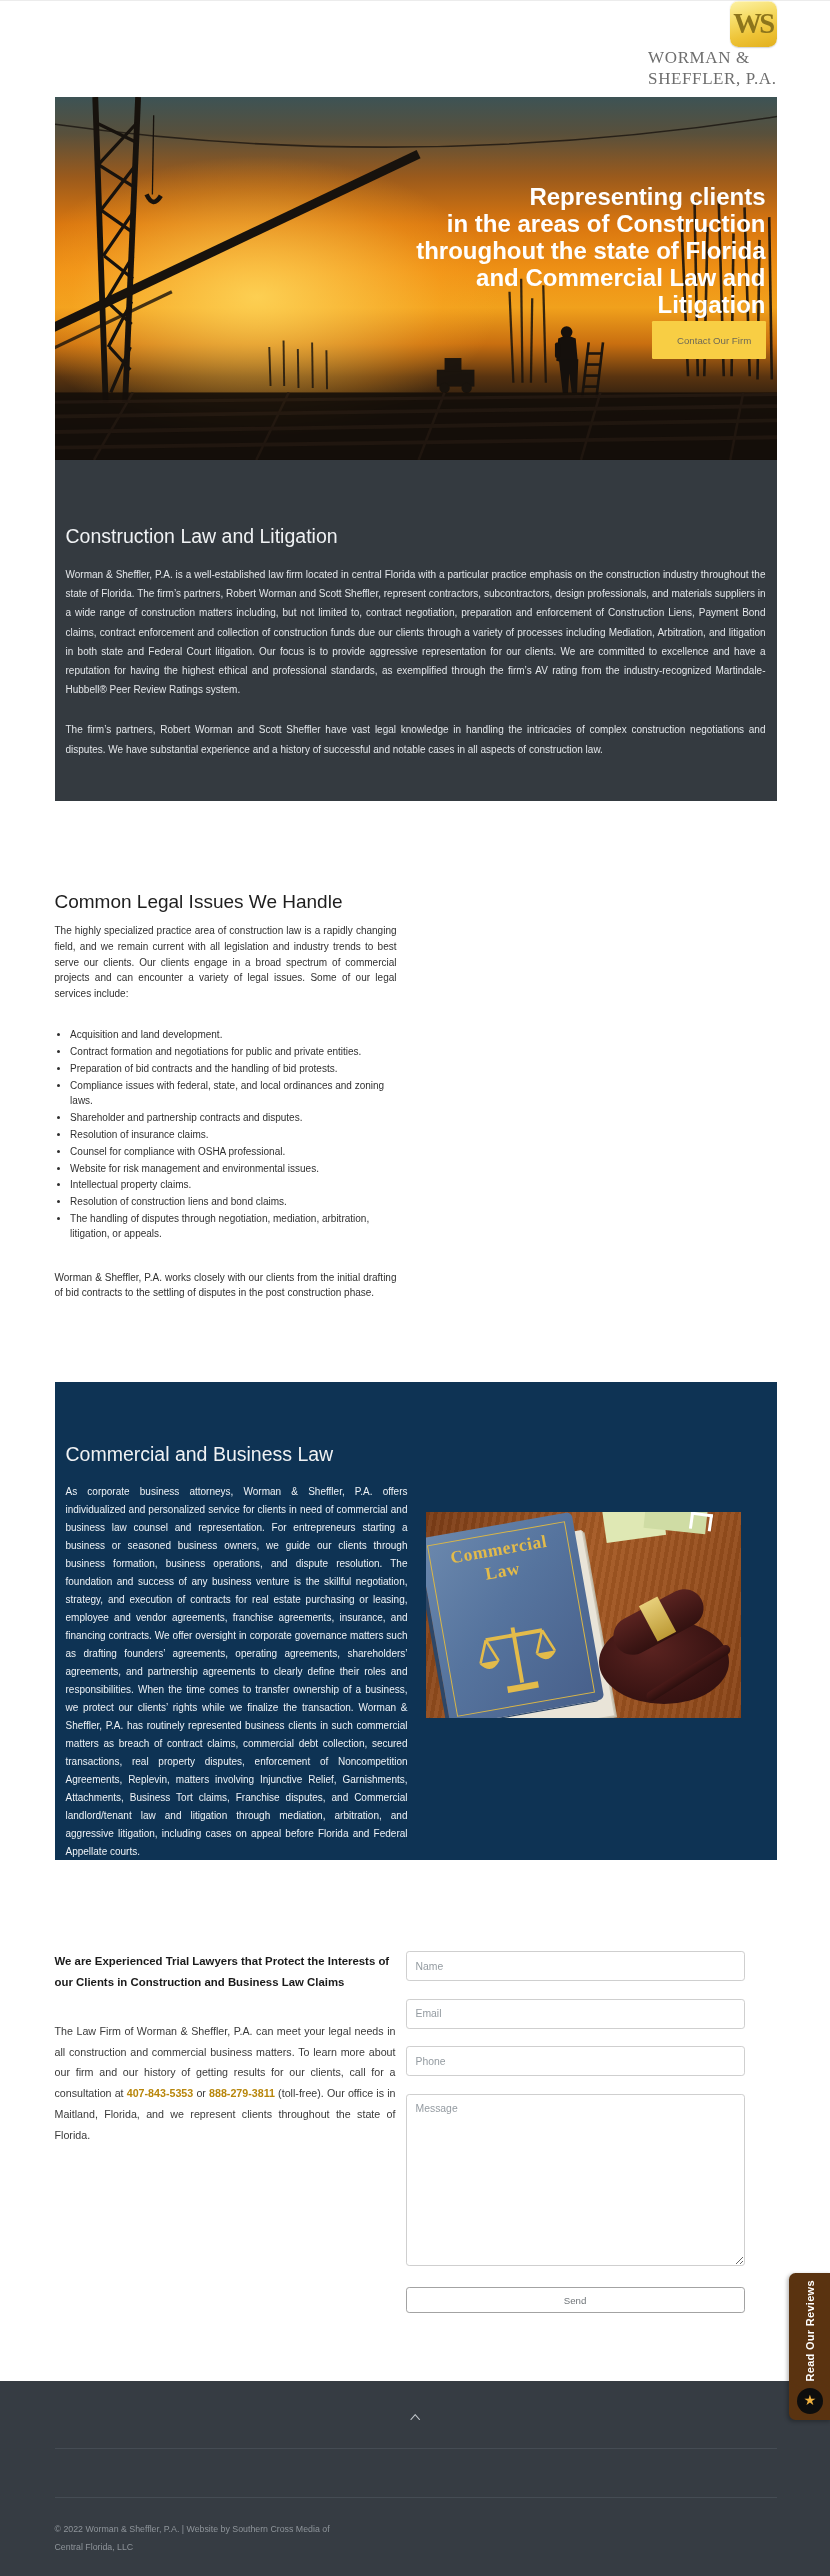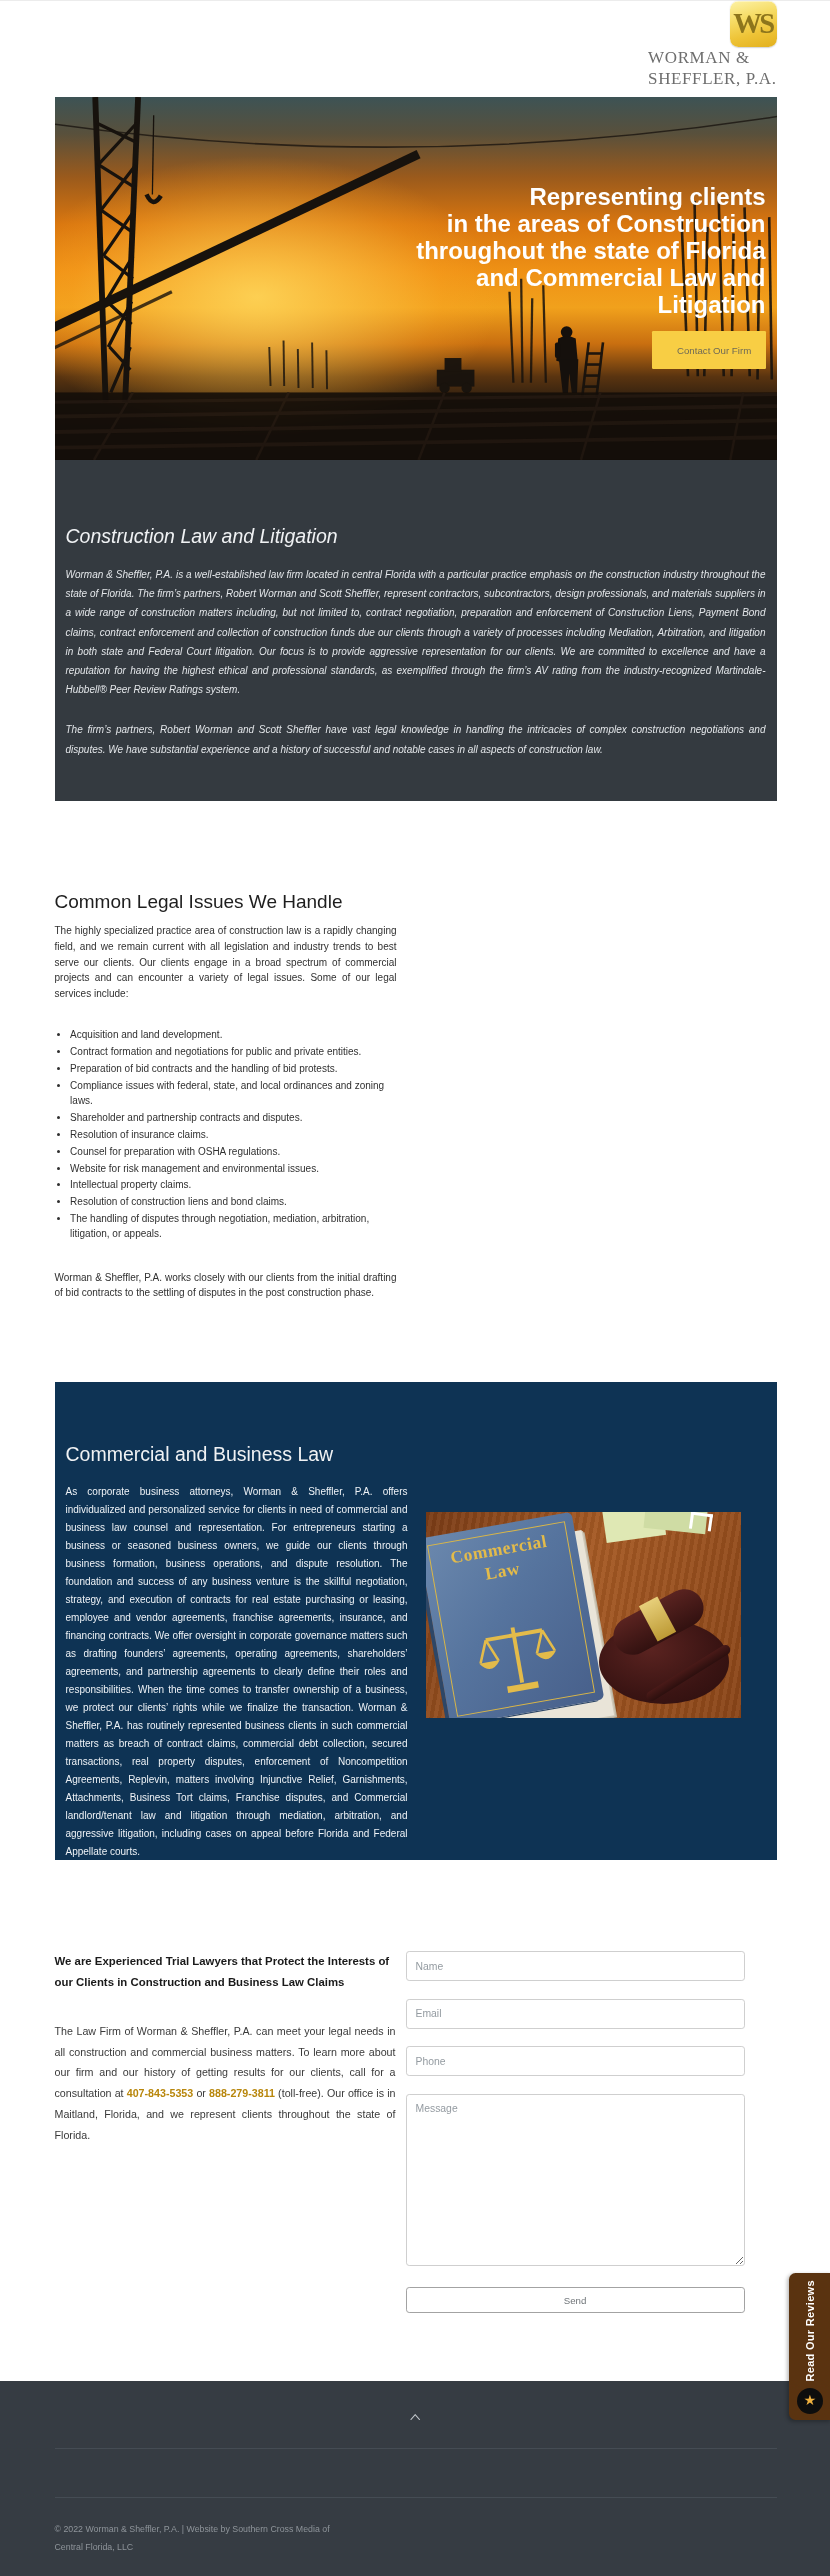--- a/index.html
+++ b/index.html
@@ -34,29 +34,29 @@
       radial-gradient(ellipse 337px 195px at 28% 55%, rgba(255,216,92,.85), rgba(255,170,40,.25) 55%, rgba(255,170,40,0) 72%),
       linear-gradient(180deg,#3d5355 0%,#58503c 10%,#9a5a1c 22%,#d9760f 35%,#ef9115 48%,#f1a11c 58%,#c96f10 68%,#5a3410 77%,#241a10 85%,#140f0a 100%);
   }
   .hero-photo svg { position:absolute; inset:0; }
   .hero-headline {
     position:absolute; top:86px; right:11px; text-align:right;
     color:#ffffff; font-size:24px; font-weight:bold; line-height:1.13;
   }
   .hero-headline span { display:block; }
   .hero-cta {
-    position:absolute; right:10.4px; bottom:91px; width:114px; height:38px;
+    position:absolute; right:10.4px; bottom:101px; width:114px; height:38px;
     background:#f8ce44; border:none; border-radius:1.3px; cursor:pointer;
     color:#6f6a56; font-size:9.7px; font-family:"Liberation Sans", sans-serif;padding-left:16px;
   }
 
   
   .section-dark {
     height:341px; background:#343a40; color:#e3e6e9;
-    padding:65px 11px 16px; overflow:hidden;font-style:italic;
+    padding:65px 11px 16px; overflow:hidden;
   }
   .section-dark h2, .section-navy h2 {
     margin:0 0 17px 0; font-weight:400; font-size:19.5px; color:#f0f2f4;
   }
   .section-dark p { margin:0 0 21px 0; font-size:10px; line-height:1.92; text-align:justify; }
 
   
   .section-issues { height:581px; padding:90px 11px 0; overflow:hidden; background:#fff; }
   .issues-col { width:342px; }
   .section-issues h2 { margin:0 0 10.4px 0; font-weight:400; font-size:19px; color:#1e1e1e; }
@@ -283,21 +283,21 @@
     <div class="issues-col">
       <h2>Common Legal Issues We Handle</h2>
       <p>The highly specialized practice area of construction law is a rapidly changing field, and we remain current with all legislation and industry trends to best serve our clients. Our clients engage in a broad spectrum of commercial projects and can encounter a variety of legal issues. Some of our legal services include:</p>
       <ul>
         <li>Acquisition and land development.</li>
         <li>Contract formation and negotiations for public and private entities.</li>
         <li>Preparation of bid contracts and the handling of bid protests.</li>
         <li>Compliance issues with federal, state, and local ordinances and zoning laws.</li>
         <li>Shareholder and partnership contracts and disputes.</li>
         <li>Resolution of insurance claims.</li>
-        <li>Counsel for preparation with OSHA regulations.</li>
+        <li>Counsel for compliance with OSHA professional.</li>
         <li>Website for risk management and environmental issues.</li>
         <li>Intellectual property claims.</li>
         <li>Resolution of construction liens and bond claims.</li>
         <li>The handling of disputes through negotiation, mediation, arbitration, litigation, or appeals.</li>
       </ul>
       <p class="issues-closing">Worman &amp; Sheffler, P.A. works closely with our clients from the initial drafting of bid contracts to the settling of disputes in the post construction phase.</p>
     </div>
   </div>
 </section>
 

